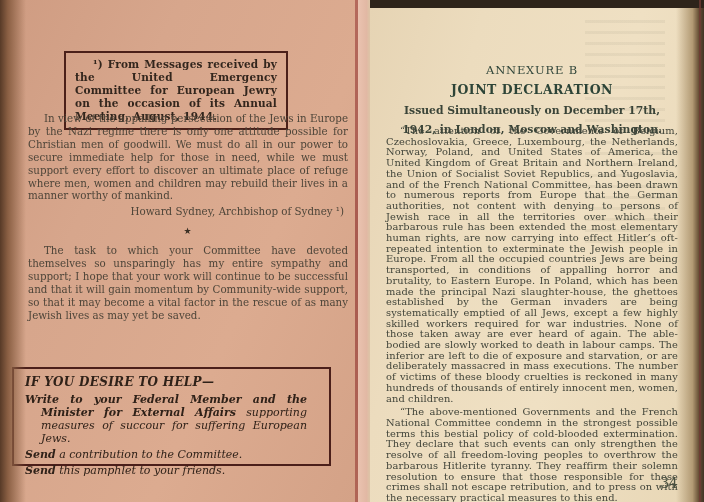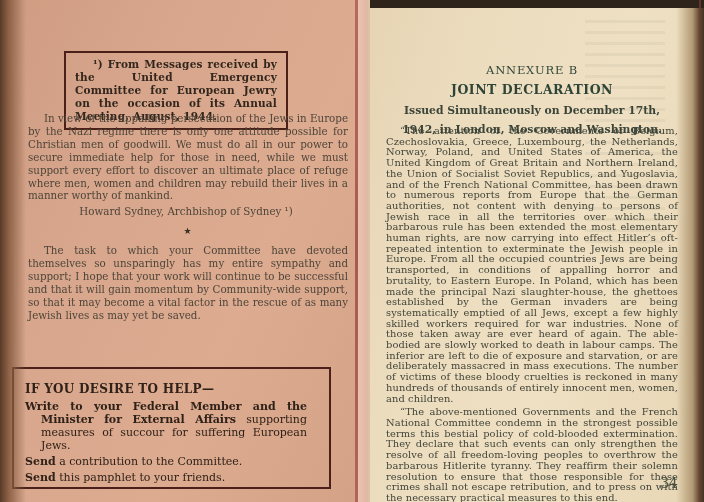--- a/index.html
+++ b/index.html
@@ -55,41 +55,42 @@
     line-height: 12.9px;
   }
   .lp-quote {
     margin: 0;
     text-align: justify;
     text-indent: 16px;
   }
   .lp-quote.second { margin-top: 2px; }
   .lp-attr {
     margin: 3px 4px 0 0;
-    text-align: center;
+    text-align: right;
     font-size: 10.3px;
   }
   .lp-star {
     margin: 7px 0 6px 0;
     text-align: center;
     font-size: 9px;
     color: #3a2f24;
     letter-spacing: 1px;
   }
 
   .help-box {
     position: absolute;
     left: 6px; top: 367px;
     width: 319px;
-    height: 122px;
+    height: 99px;
     border: 2px solid #4b1f1a;
-    padding: 14px 11px 6px 11px;
+    padding: 7px 11px 6px 11px;
     color: #2f2118;
     font-size: 11px;
     line-height: 13px;
+    font-style: italic;
   }
   .help-heading {
     font-weight: bold;
     font-size: 12px;
     letter-spacing: 0.3px;
     margin: 0 0 4px 0;
   }
   .help-item {
     margin: 0 11px 3px 0;
     text-align: justify;

